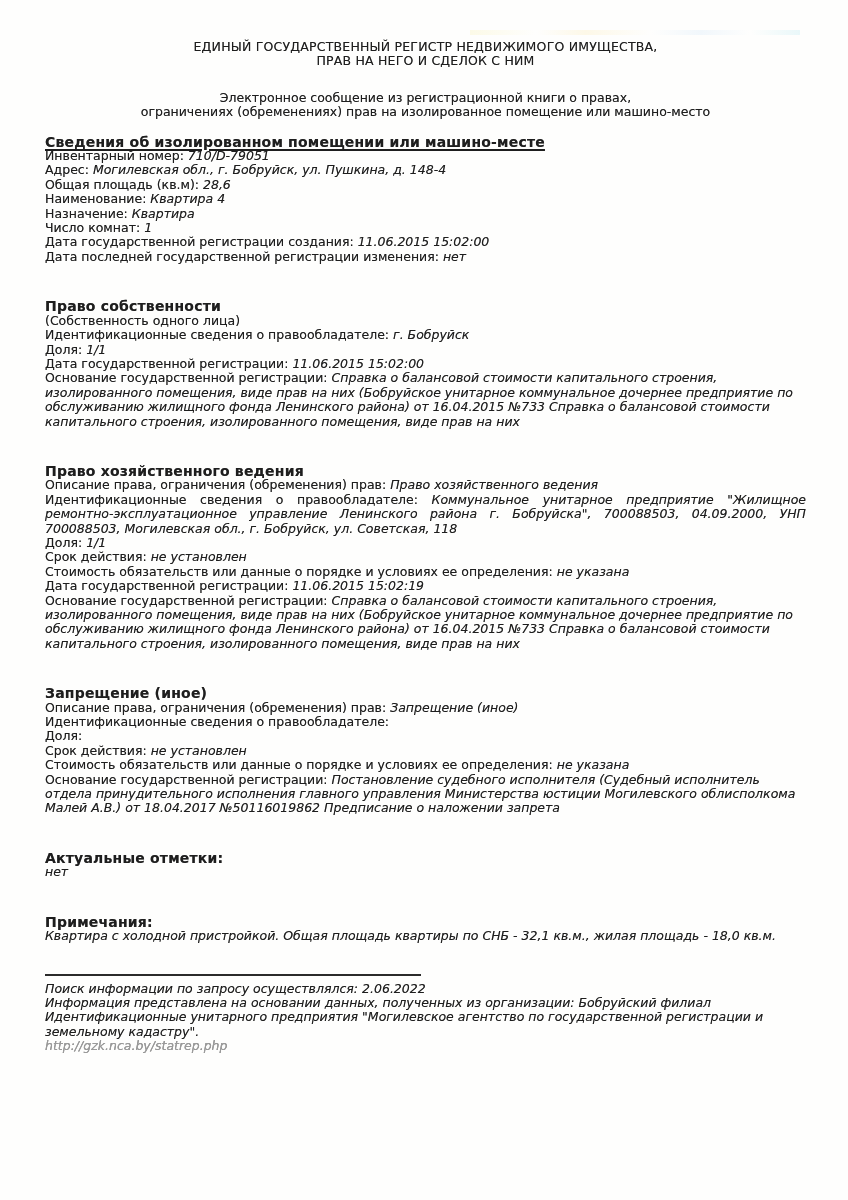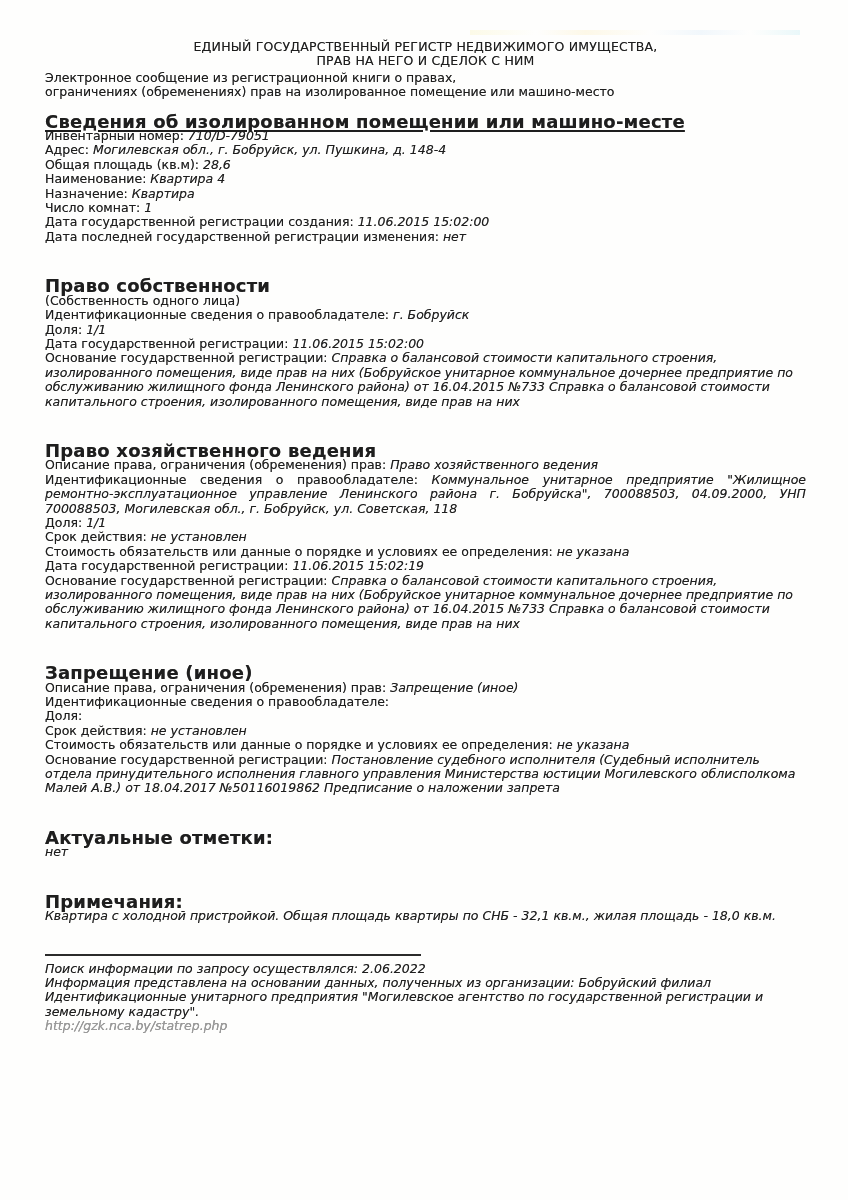--- a/index.html
+++ b/index.html
@@ -22,32 +22,32 @@
     width: 848px;
     height: 1200px;
     padding: 40px 42px 0 45px;
     background: #fefefd;
   }
   .doc-title {
     text-align: center;
     letter-spacing: 0.2px;
   }
   .doc-subtitle {
-    text-align: left;
-    margin-top: 2px;
+    text-align: center;
+    margin-top: 22px;
   }
   .section {
     margin-top: 35px;
   }
   .section.first {
     margin-top: 15px;
   }
   .sec-head {
     font-weight: bold;
-    font-size: 18px;
+    font-size: 14px;
     letter-spacing: 0.2px;
   }
   .sec-head.underline {
     text-decoration: underline;
     text-decoration-thickness: 1.5px;
     text-underline-offset: 2px;
   }
   .row { }
   .row.justify {
     text-align: justify;

